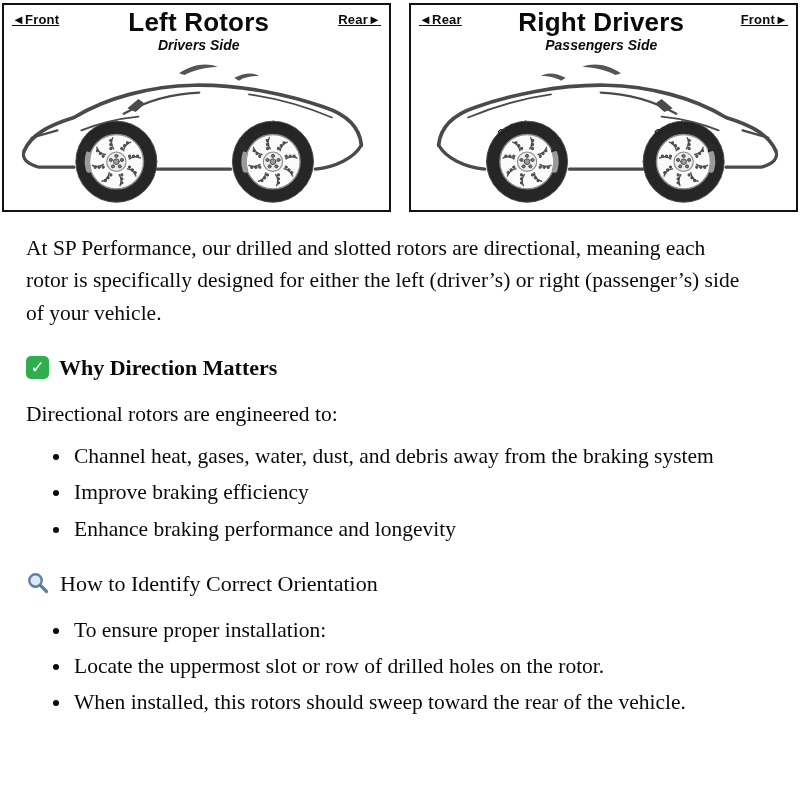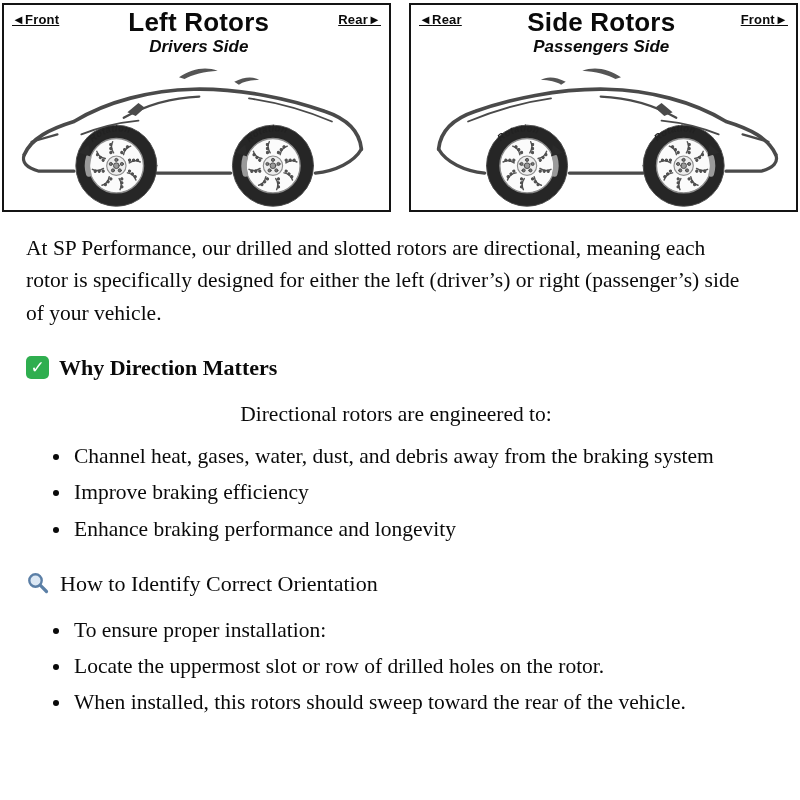--- a/index.html
+++ b/index.html
@@ -18,39 +18,39 @@
   .panel-header {
     display:flex; justify-content:space-between; align-items:flex-start;
     padding:5px 8px 0 8px; font-family:"Liberation Sans", sans-serif;
   }
   .corner {
     font-weight:bold; font-size:13px; text-decoration:underline;
     white-space:nowrap; margin-top:2px; letter-spacing:.2px;
   }
   .titles { text-align:center; margin-top:-1px; }
   .panel-title { font-weight:800; font-size:26px; line-height:1.05; letter-spacing:.2px; }
-  .panel-subtitle { font-weight:bold; font-style:italic; font-size:17px; margin-top:1px; }
+  .panel-subtitle { font-weight:bold; font-style:italic; font-size:14px; margin-top:1px; }
   .car-svg { width:100%; height:152px; display:block; margin-top:0; }
   .rot-text { font-family:"Liberation Sans", sans-serif; font-size:10px; font-weight:bold; font-style:italic; fill:#222; letter-spacing:.4px; }
 
   
   .article { padding:12px 34px 0 26px; font-size:21.5px; line-height:1.5; }
   .intro { margin:8px 0 16px 0; max-width:724px; }
   .sec-heading {
     display:flex; align-items:center; gap:10px;
     font-size:22px; margin:22px 0 14px 0; font-weight:bold;
   }
   .sec-heading.regular { font-weight:normal; }
   .check-icon {
     display:inline-block; width:23px; height:23px; background:#2fae4f;
     border-radius:5px; color:#fff; text-align:center; flex:0 0 auto;
     font:bold 17px/23px "DejaVu Sans", sans-serif;
   }
   .mag-icon { display:inline-block; width:24px; height:24px; flex:0 0 auto; }
-  .lead { margin:12px 0 10px 0;text-align:center; }
+  .lead { margin:12px 0 10px 0; }
   ul.bullets { margin:6px 0 16px 0; padding-left:46px; max-width:730px; }
   ul.bullets li { margin:4px 0; padding-left:2px; }
 </style>
 </head>
 <body>
 
 <svg width="0" height="0" style="position:absolute" aria-hidden="true">
   <defs>
     <g id="slot">
         <path d="M-3,-14 Q-7,-20 -4,-26" fill="none" stroke="#555" stroke-width="1.6"></path>
@@ -126,21 +126,21 @@
       <polygon points="78,95 67,104 80,108" fill="#2a2a2a"></polygon>
       <text class="rot-text"><textPath href="#rot-arc-rear" startOffset="14%">Rotation</textPath></text>
       <polygon points="248,95 237,104 250,108" fill="#2a2a2a"></polygon>
     </svg>
   </div>
 
   <div class="panel">
     <div class="panel-header">
       <span class="corner"><span>◄</span><span>Rear</span></span>
       <div class="titles">
-        <div class="panel-title">Side Rotors</div>
+        <div class="panel-title">Right Drivers</div>
         <div class="panel-subtitle">Passengers Side</div>
       </div>
       <span class="corner"><span>Front</span><span>►</span></span>
     </div>
     <svg class="car-svg" viewBox="0 0 390 165">
       <use href="#car-art" transform="translate(390,0) scale(-1,1)"></use>
       <text class="rot-text"><textPath href="#rot-arc-front" startOffset="16%">Rotation</textPath></text>
       <polygon points="140,95 151,104 138,108" fill="#2a2a2a"></polygon>
       <text class="rot-text"><textPath href="#rot-arc-rear" startOffset="16%">Rotation</textPath></text>
       <polygon points="310,95 321,104 308,108" fill="#2a2a2a"></polygon>

